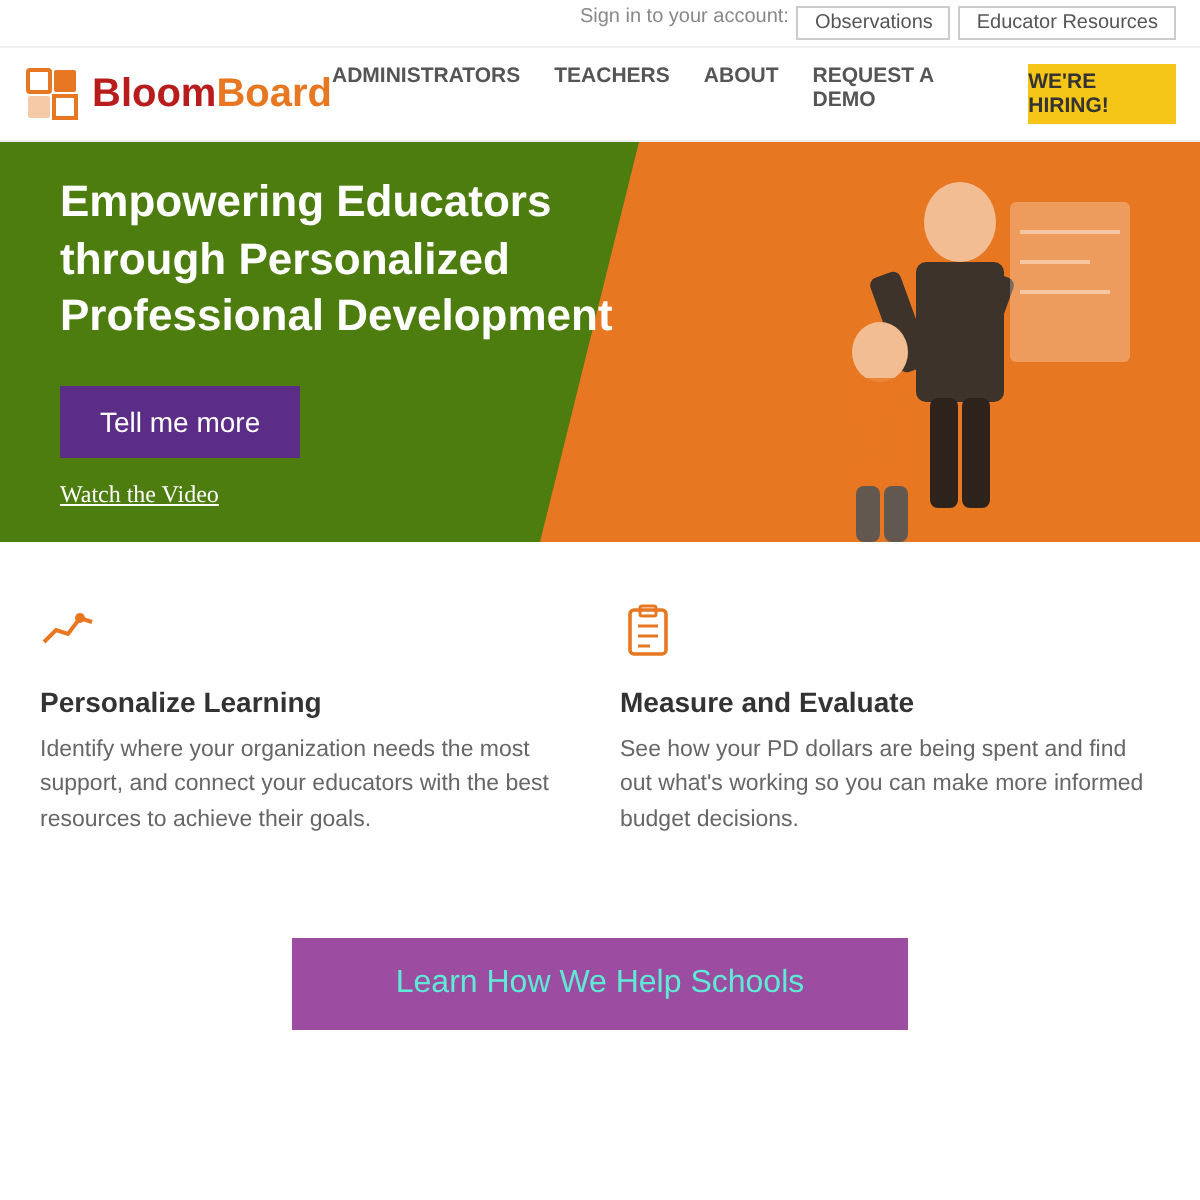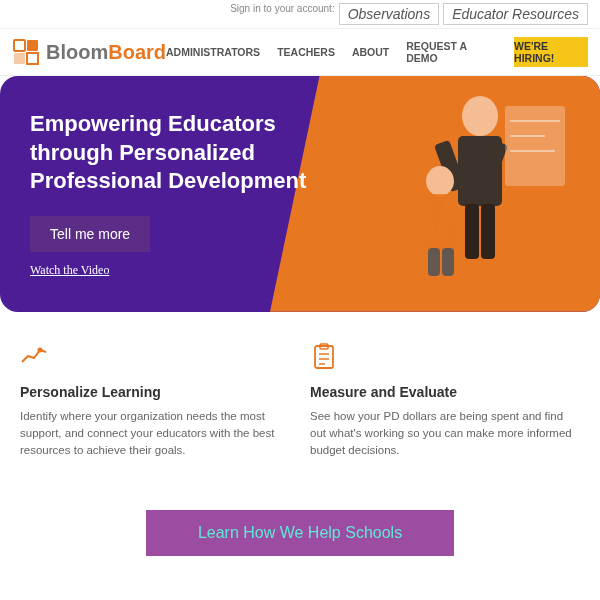--- a/index.html
+++ b/index.html
@@ -23,21 +23,21 @@
       width: 28px; height: 28px;
     }
     .logo-text {
       font-size: 20px;
       font-weight: bold;
       color: #333;
     }
     .logo-text span { color: #e87722; }
     .nav {
       display: flex;
-      align-items: center;
+      align-items: flex-start;
       gap: 17px;
       font-size: 11px;
       color: #555;
     }
     .nav a {
       text-decoration: none;
       color: #555;
       font-size: 10.5px;
       text-transform: uppercase;
       font-weight: 600;
@@ -54,39 +54,37 @@
       align-items: flex-start;
       justify-content: flex-end;
       padding: 3px 12px;
       font-size: 10px;
       color: #888;
       gap: 4px;
       background: #fff;
       border-bottom: 1px solid #f0f0f0;
     }
     .top-bar button {
-      font-size: 14px;
+      font-size: 10px;
       padding: 2px 8px;
       border: 1px solid #ccc;
       background: #fff;
       cursor: pointer;
       color: #555;
-      font-style: italic;
     }
 
     
     .hero {
       position: relative;
-      background: #4c1d95;
+      background: #4d7c0f;
       min-height: 200px;
       overflow: hidden;
       display: flex;
       align-items: center;
-      padding: 34px 30px;
-      border-radius: 18px;
+      padding: 16px 30px;
     }
     .hero-bg-orange {
       position: absolute;
       right: 0; top: 0;
       width: 55%;
       height: 100%;
       background: #e87722;
       clip-path: polygon(15% 0%, 100% 0%, 100% 100%, 0% 100%);
       z-index: 0;
     }
@@ -184,21 +182,21 @@
 
 <div class="header">
   <div class="logo">
     <svg class="logo-icon" viewBox="0 0 28 28" xmlns="http://www.w3.org/2000/svg">
       <rect x="2" y="2" width="11" height="11" rx="1" fill="none" stroke="#e87722" stroke-width="2"></rect>
       <rect x="15" y="2" width="11" height="11" rx="1" fill="#e87722"></rect>
       <rect x="2" y="15" width="11" height="11" rx="1" fill="#e87722" opacity="0.4"></rect>
       <polygon points="15,15 26,15 26,26 15,26" fill="none" stroke="#e87722" stroke-width="2"></polygon>
     </svg>
     <span class="logo-text">
-      <span style="color:#737373">Bloom</span><span>Board</span>
+      <span style="color:#b91c1c">Bloom</span><span>Board</span>
     </span>
   </div>
   <nav class="nav">
     <a href="#">ADMINISTRATORS</a>
     <a href="#">TEACHERS</a>
     <a href="#">ABOUT</a>
     <a href="#">REQUEST A DEMO</a>
     <a href="#" class="nav-hiring">WE'RE HIRING!</a>
   </nav>
 </div>

